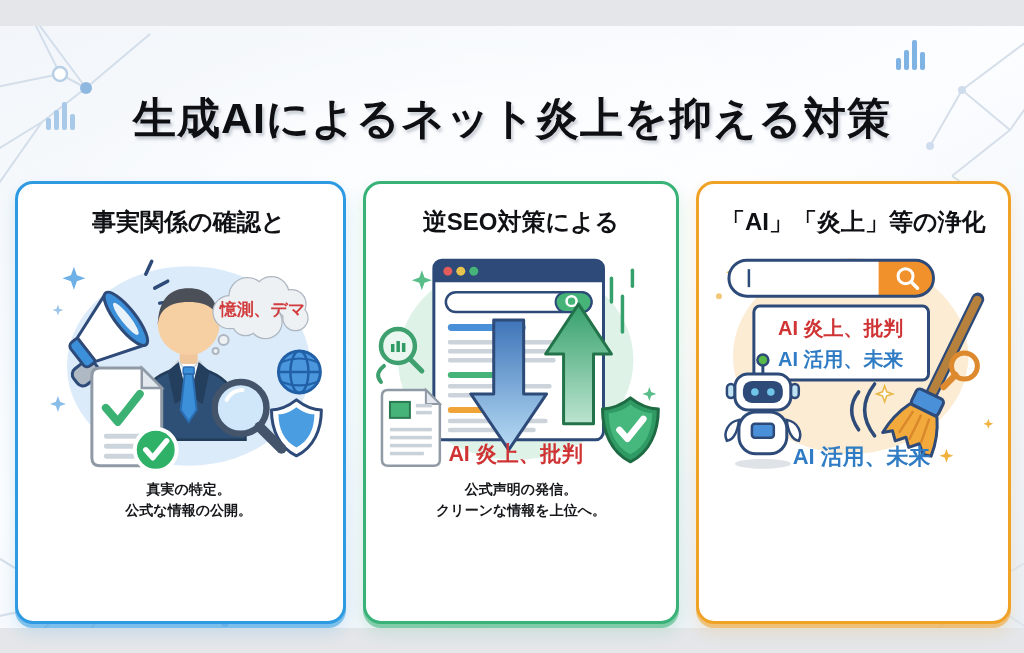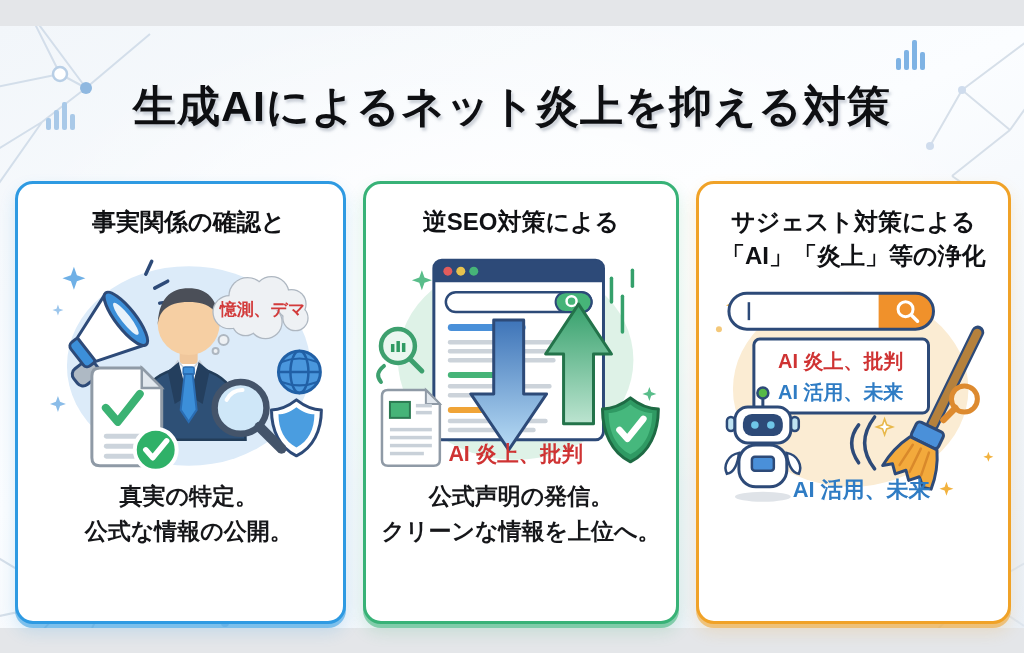--- a/index.html
+++ b/index.html
@@ -9,21 +9,21 @@
     font-family:"Liberation Sans","DejaVu Sans",sans-serif;
   }
   .canvas{
     position:absolute;left:0;right:0;top:26px;bottom:25px;
     background:
       radial-gradient(ellipse 70% 60% at 50% 38%, #ffffff 0%, rgba(255,255,255,0) 70%),
       linear-gradient(155deg,#f2f6fa 0%,#fbfdff 45%,#e9eff6 100%);
   }
   .decor{position:absolute;pointer-events:none;}
   .main-title{
-    position:absolute;top:52px;left:0;right:0;margin:0;
+    position:absolute;top:52px;left:0;right:0;margin:12px;
     text-align:center;font-size:43px;font-weight:900;color:#0e0f12;
     letter-spacing:1px;
     text-shadow:2px 3px 3px rgba(110,120,140,.35);
   }
   .cards{
     position:absolute;top:155px;left:15px;right:13px;
     display:flex;gap:17px;
   }
   .card{
     flex:1;height:443px;background:#ffffff;border-radius:18px;
@@ -34,21 +34,21 @@
   .card.green {border-color:#38b277;box-shadow:0 4px 0 rgba(56,178,119,.55),0 8px 16px rgba(56,178,119,.18);}
   .card.orange{border-color:#f0a227;box-shadow:0 4px 0 rgba(240,162,39,.55),0 8px 16px rgba(240,162,39,.18);}
   .card-title{
     margin:21px 0 0 0;text-align:center;font-size:24px;font-weight:800;
     line-height:1.4;color:#101114;
   }
   .card-title span{display:block;}
   .illus{width:100%;height:232px;margin-top:4px;}
   .illus svg{display:block;width:100%;height:232px;}
   .caption{
-    margin:4px 0 12px 0;text-align:center;font-size:23px;font-weight:700;
+    margin:4px 0 12px 0;text-align:center;font-size:14px;font-weight:700;
     line-height:1.55;color:#16171a;
   }
   .caption span{display:block;}
   svg text{font-family:"Liberation Sans","DejaVu Sans",sans-serif;}
 </style>
 </head>
 <body>
 
 <div class="page">
 
@@ -278,21 +278,20 @@
           </svg>
         </div>
         <p class="caption">
           <span>公式声明の発信。</span>
           <span>クリーンな情報を上位へ。</span>
         </p>
       </section>
 
       <section class="card orange">
         <h2 class="card-title">
-          <span>サジェスト対策による</span>
           <span>「AI」「炎上」等の浄化</span>
         </h2>
         <div class="illus">
           <svg viewBox="0 0 310 230" preserveAspectRatio="xMidYMid meet">
             <ellipse cx="152" cy="112" rx="118" ry="98" fill="#fbecd3"></ellipse>
             <g>
               <path transform="translate(38,28) scale(1.1)" d="M0,-10 L2.6,-2.6 L10,0 L2.6,2.6 L0,10 L-2.6,2.6 L-10,0 L-2.6,-2.6 Z" fill="#f2b23e"></path>
               <circle cx="20" cy="52" r="3" fill="#f4c879"></circle>
               <path transform="translate(186,150) scale(0.8)" d="M0,-10 L2.6,-2.6 L10,0 L2.6,2.6 L0,10 L-2.6,2.6 L-10,0 L-2.6,-2.6 Z" fill="#ffffff" stroke="#e8b84a" stroke-width="2"></path>
               <path transform="translate(248,212) scale(0.7)" d="M0,-10 L2.6,-2.6 L10,0 L2.6,2.6 L0,10 L-2.6,2.6 L-10,0 L-2.6,-2.6 Z" fill="#f2b23e"></path>

